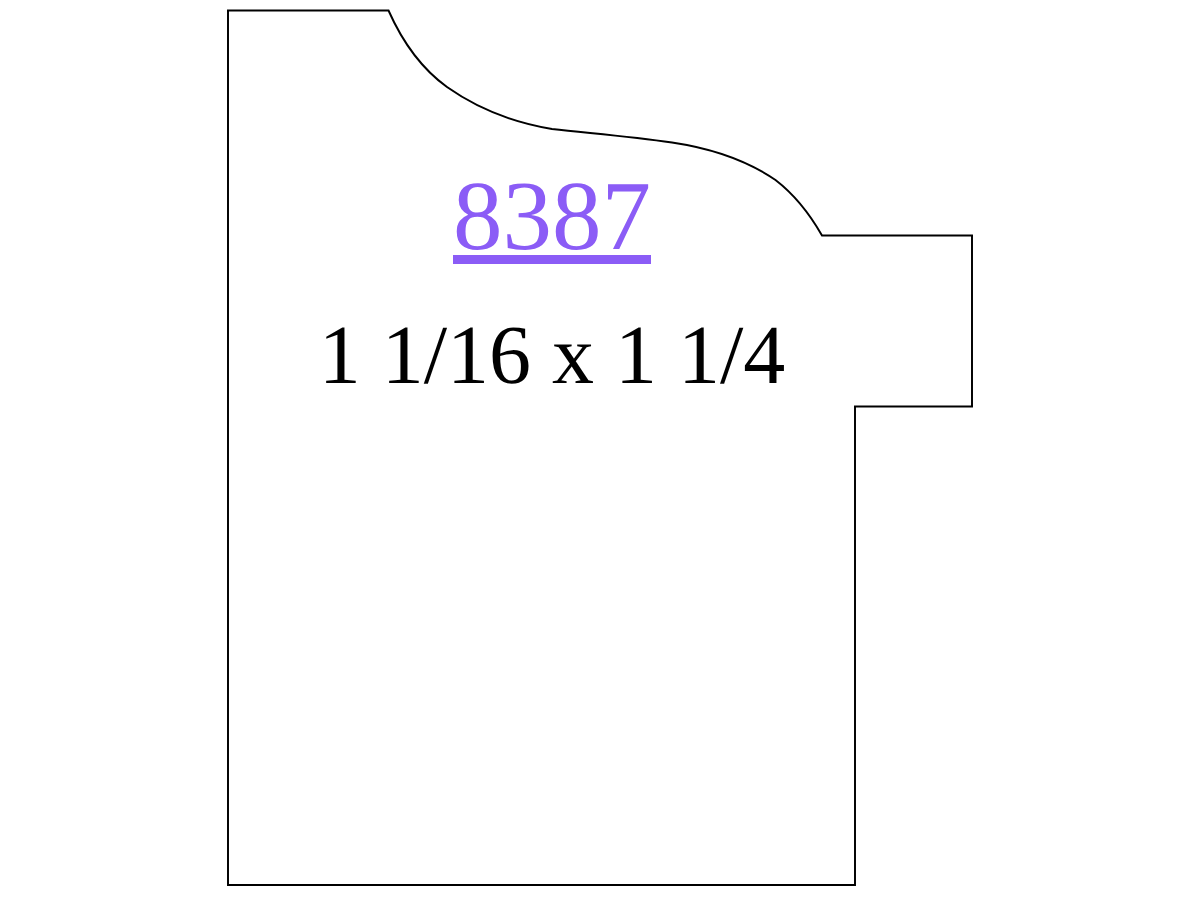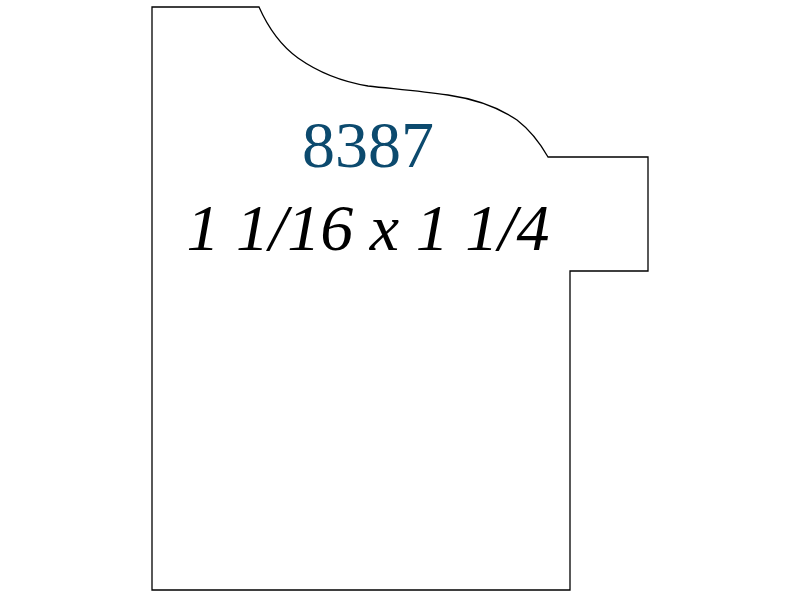--- a/index.html
+++ b/index.html
@@ -35,31 +35,30 @@
     color: #000000;
     font-family: "Liberation Serif", serif;
     line-height: 1;
     white-space: nowrap;
   }
   .label.line1 {
     top: 112px;
     font-size: 66px;
   }
   .label.line2 {
-    top: 195px;
-    font-size: 66px;
-    font-style: italic;
+    top: 209px;
+    font-size: 56px;
   }
 </style>
 </head>
 <body>
 
 <div class="canvas">
 
   <svg class="profile-svg" viewBox="0 0 800 600" xmlns="http://www.w3.org/2000/svg">
     <path stroke="#000000" d="M152,7 L259,7 C267,25 280,45 298,58 C315,70 338,81 368,86 C395,89 420,91 448,95 C475,99 498,107 517,120 C530,130 540,143 548,157 L648,157 L648,271 L570,271 L570,590 L152,590 Z"></path>
   </svg>
 
-  <div class="label line1" style="color: #0c4a6e;">8387</div>
+  <div class="label line1" style="color: #8b5cf6; text-decoration: underline;">8387</div>
 
   <div class="label line2" style="color: rgb(0, 0, 0);">1 1/16 x 1 1/4</div>
 
 </div>
 
 </body></html>

